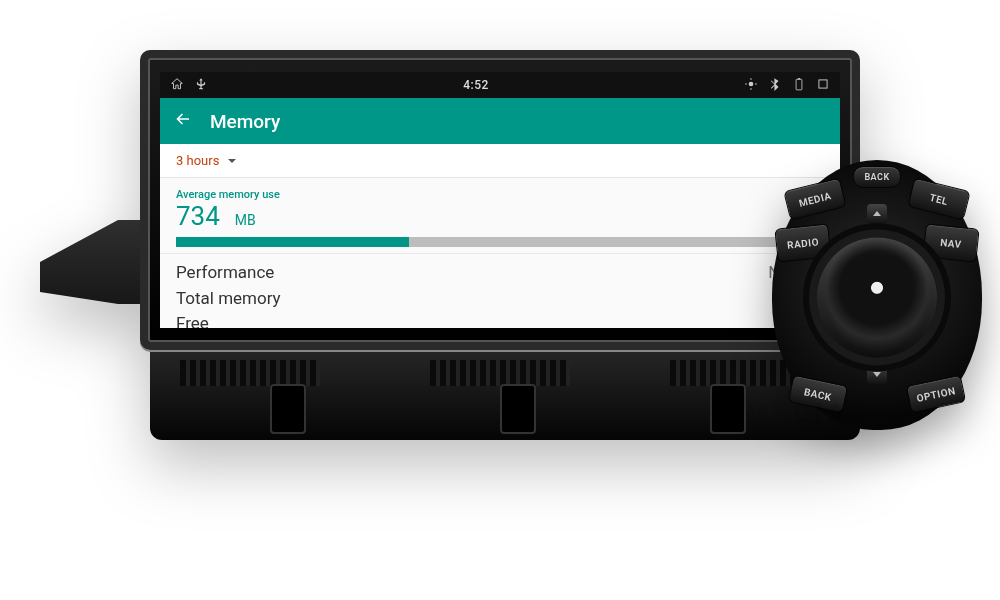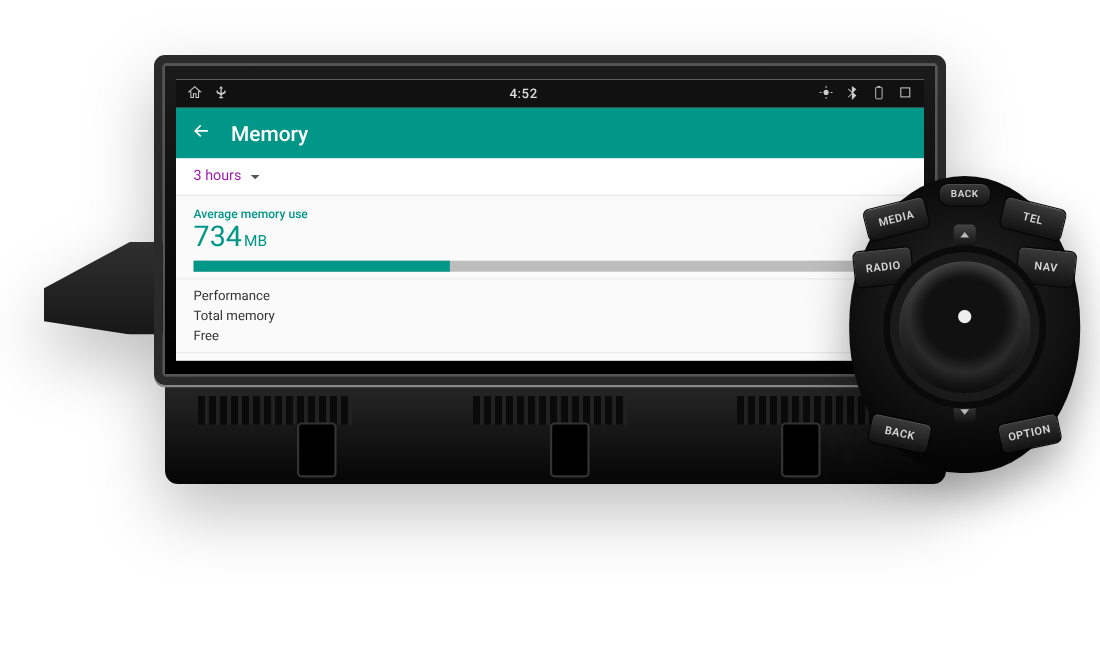--- a/index.html
+++ b/index.html
@@ -61,34 +61,34 @@
 
   
   .header {
     height: 46px; background: #009688; color:#fff;
     display:flex; align-items:center; padding: 0 14px; gap:18px;
   }
   .header .back svg{ width:18px;height:18px; fill:#fff;}
   .header .title{ font-size:19px; font-weight:500; }
   .dropdown {
     height: 34px; background:#fff; display:flex; align-items:center;
-    padding:0 16px; font-size:13px; color:#a21caf; gap:8px;
+    padding:0 16px; font-size:13px; color:#c2410c; gap:8px;
     border-bottom:1px solid #e5e5e5;
   }
   .dropdown svg{ width:10px;height:10px; fill:#555;}
   .card {
     padding: 10px 16px 6px; border-bottom:1px solid #e8e8e8;
   }
   .avg-label{ color:#009688; font-size:11px; font-weight:500;}
   .avg-value{ color:#009688; font-size:26px; font-weight:400;}
-  .avg-value .unit{ font-size:14px; margin-left:2px;}
+  .avg-value .unit{ font-size:14px; margin-left:15px;}
   .bar{ height:10px; background:#bdbdbd; margin-top:6px; position:relative;}
   .bar .fill{ position:absolute; left:0; top:0; bottom:0; background:#009688; }
 
-  .stats{ padding:6px 16px; font-size:12px; color:#333; border-bottom:1px solid #e8e8e8;}
+  .stats{ padding:6px 16px; font-size:17px; color:#333; border-bottom:1px solid #e8e8e8;}
   .stats .row{ display:flex; justify-content:space-between; line-height:1.5;}
   .stats .row .val{ color:#777;}
 
   
   .idrive {
     position:absolute; right:18px; top:160px;
     width:210px; height:270px;
     filter: drop-shadow(0 20px 20px rgba(0,0,0,.35));
   }
   .cluster{

